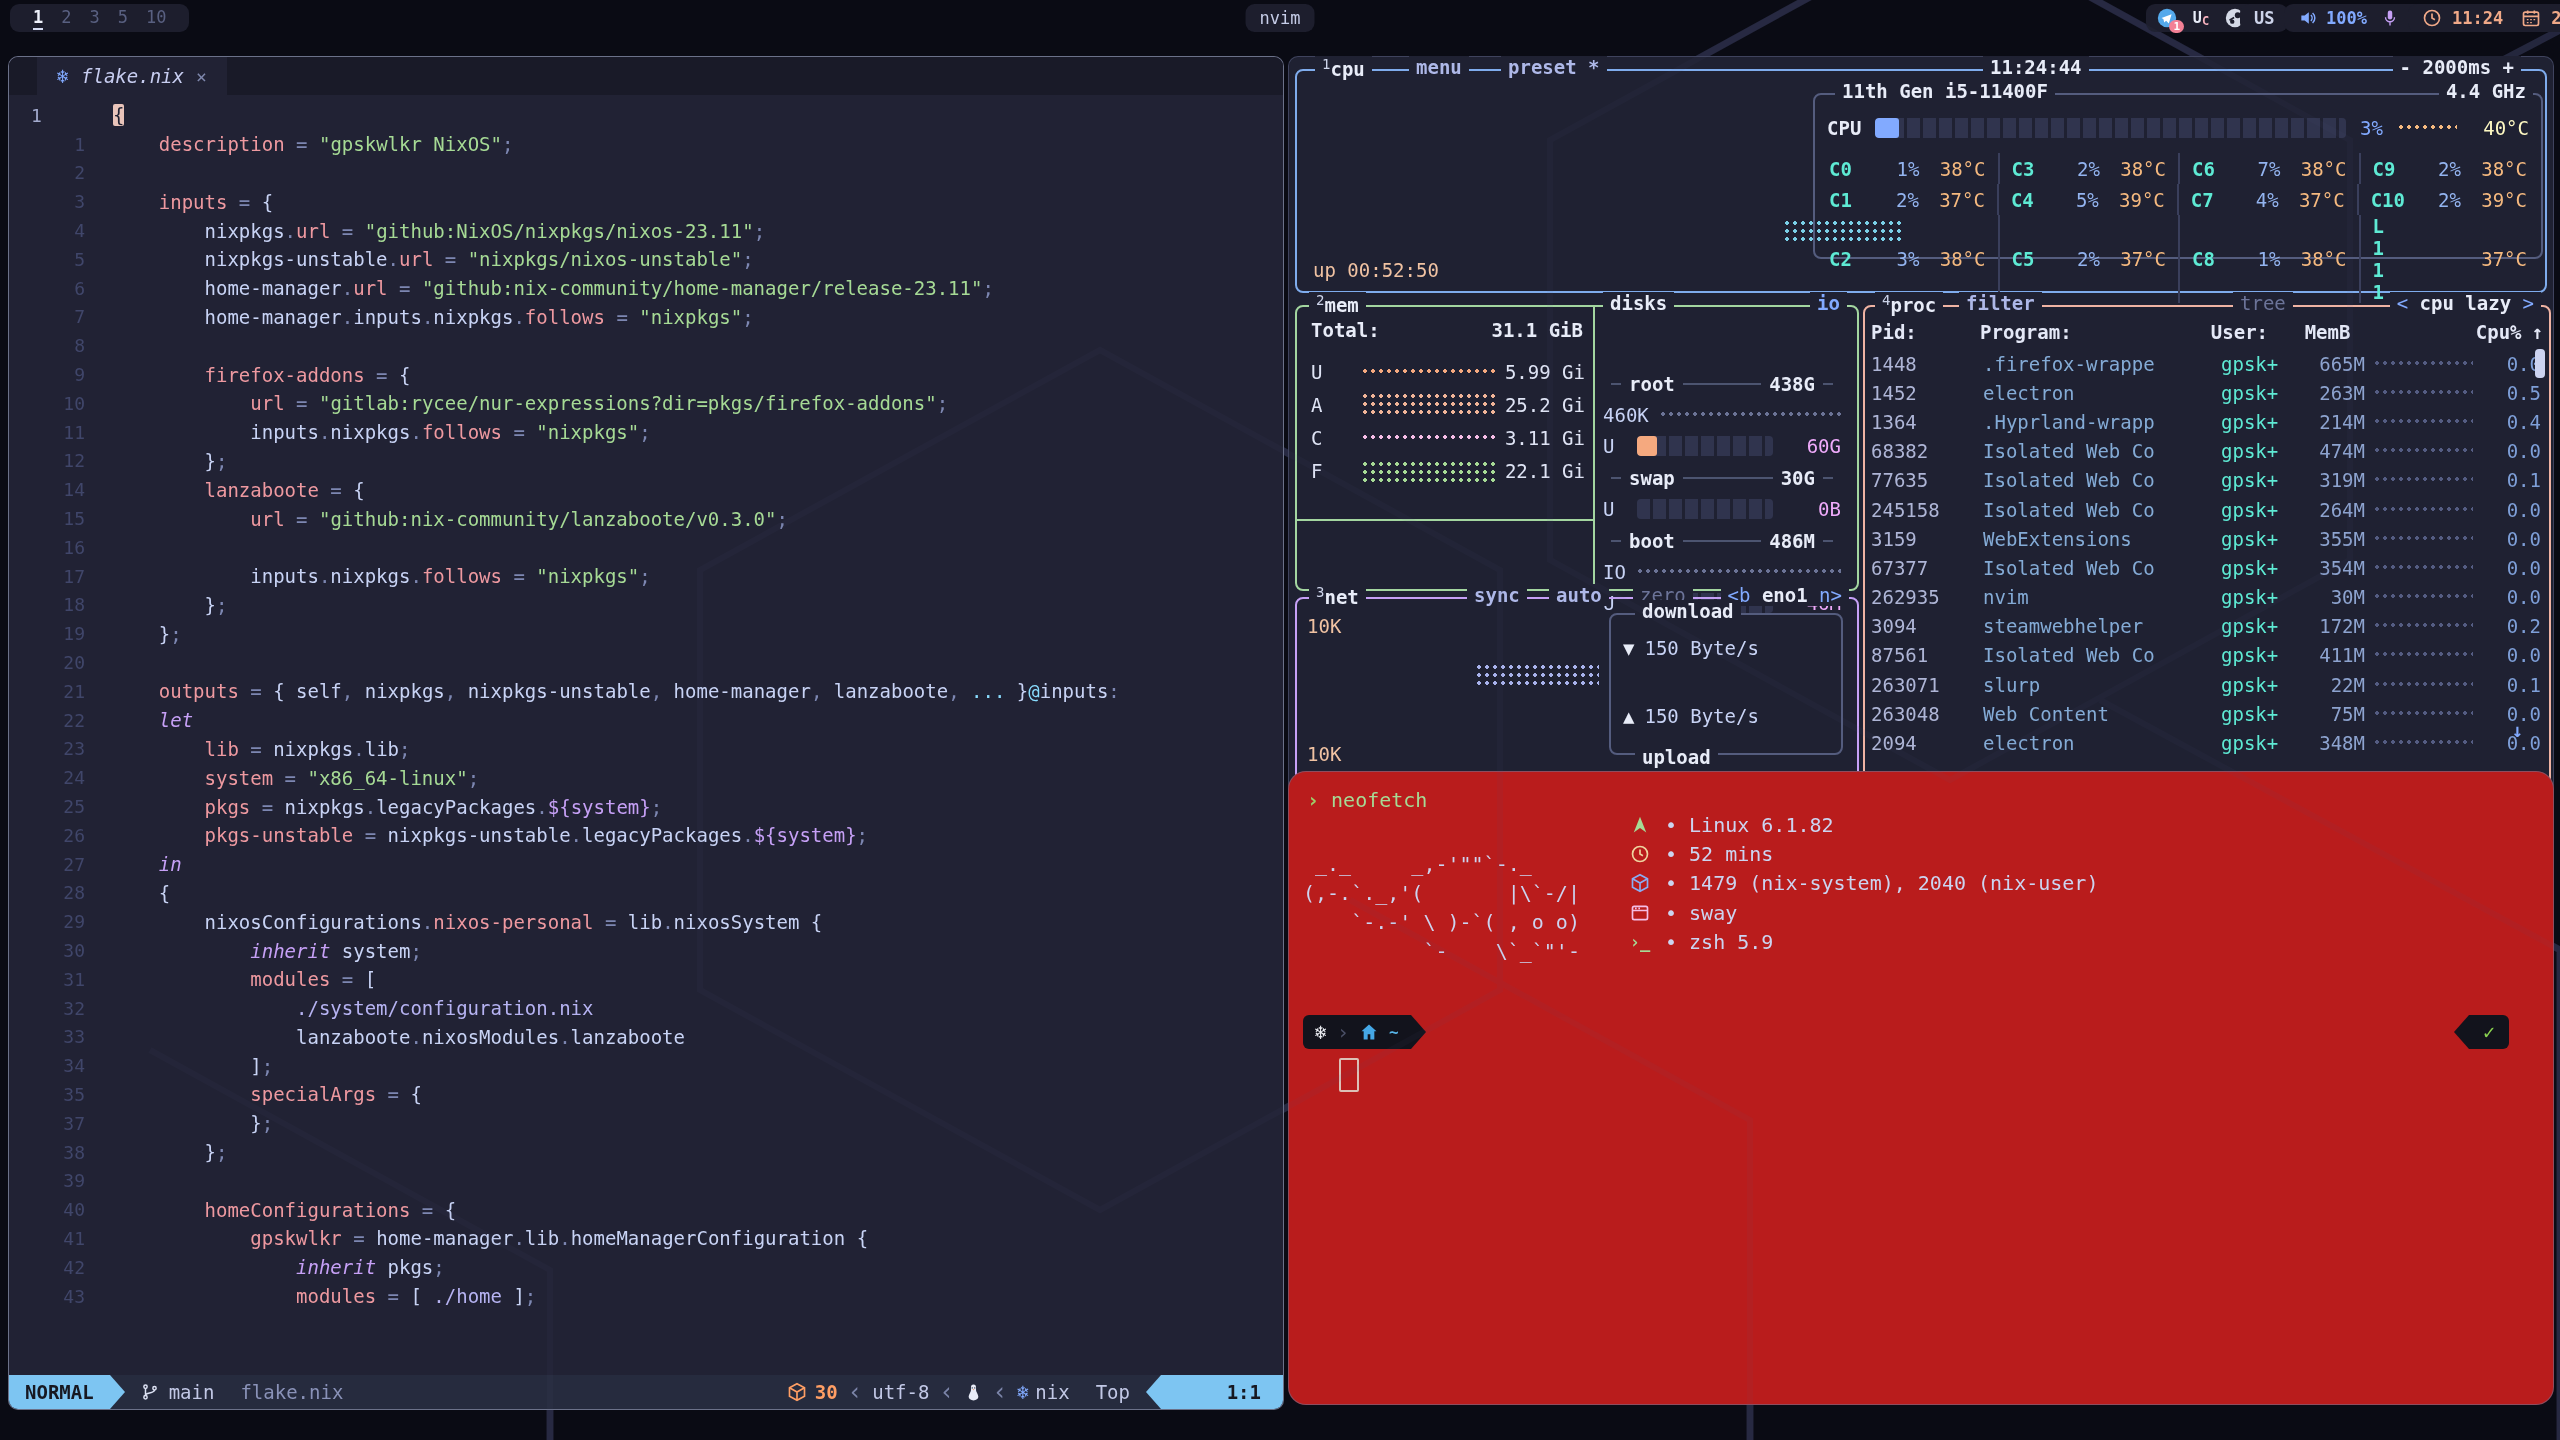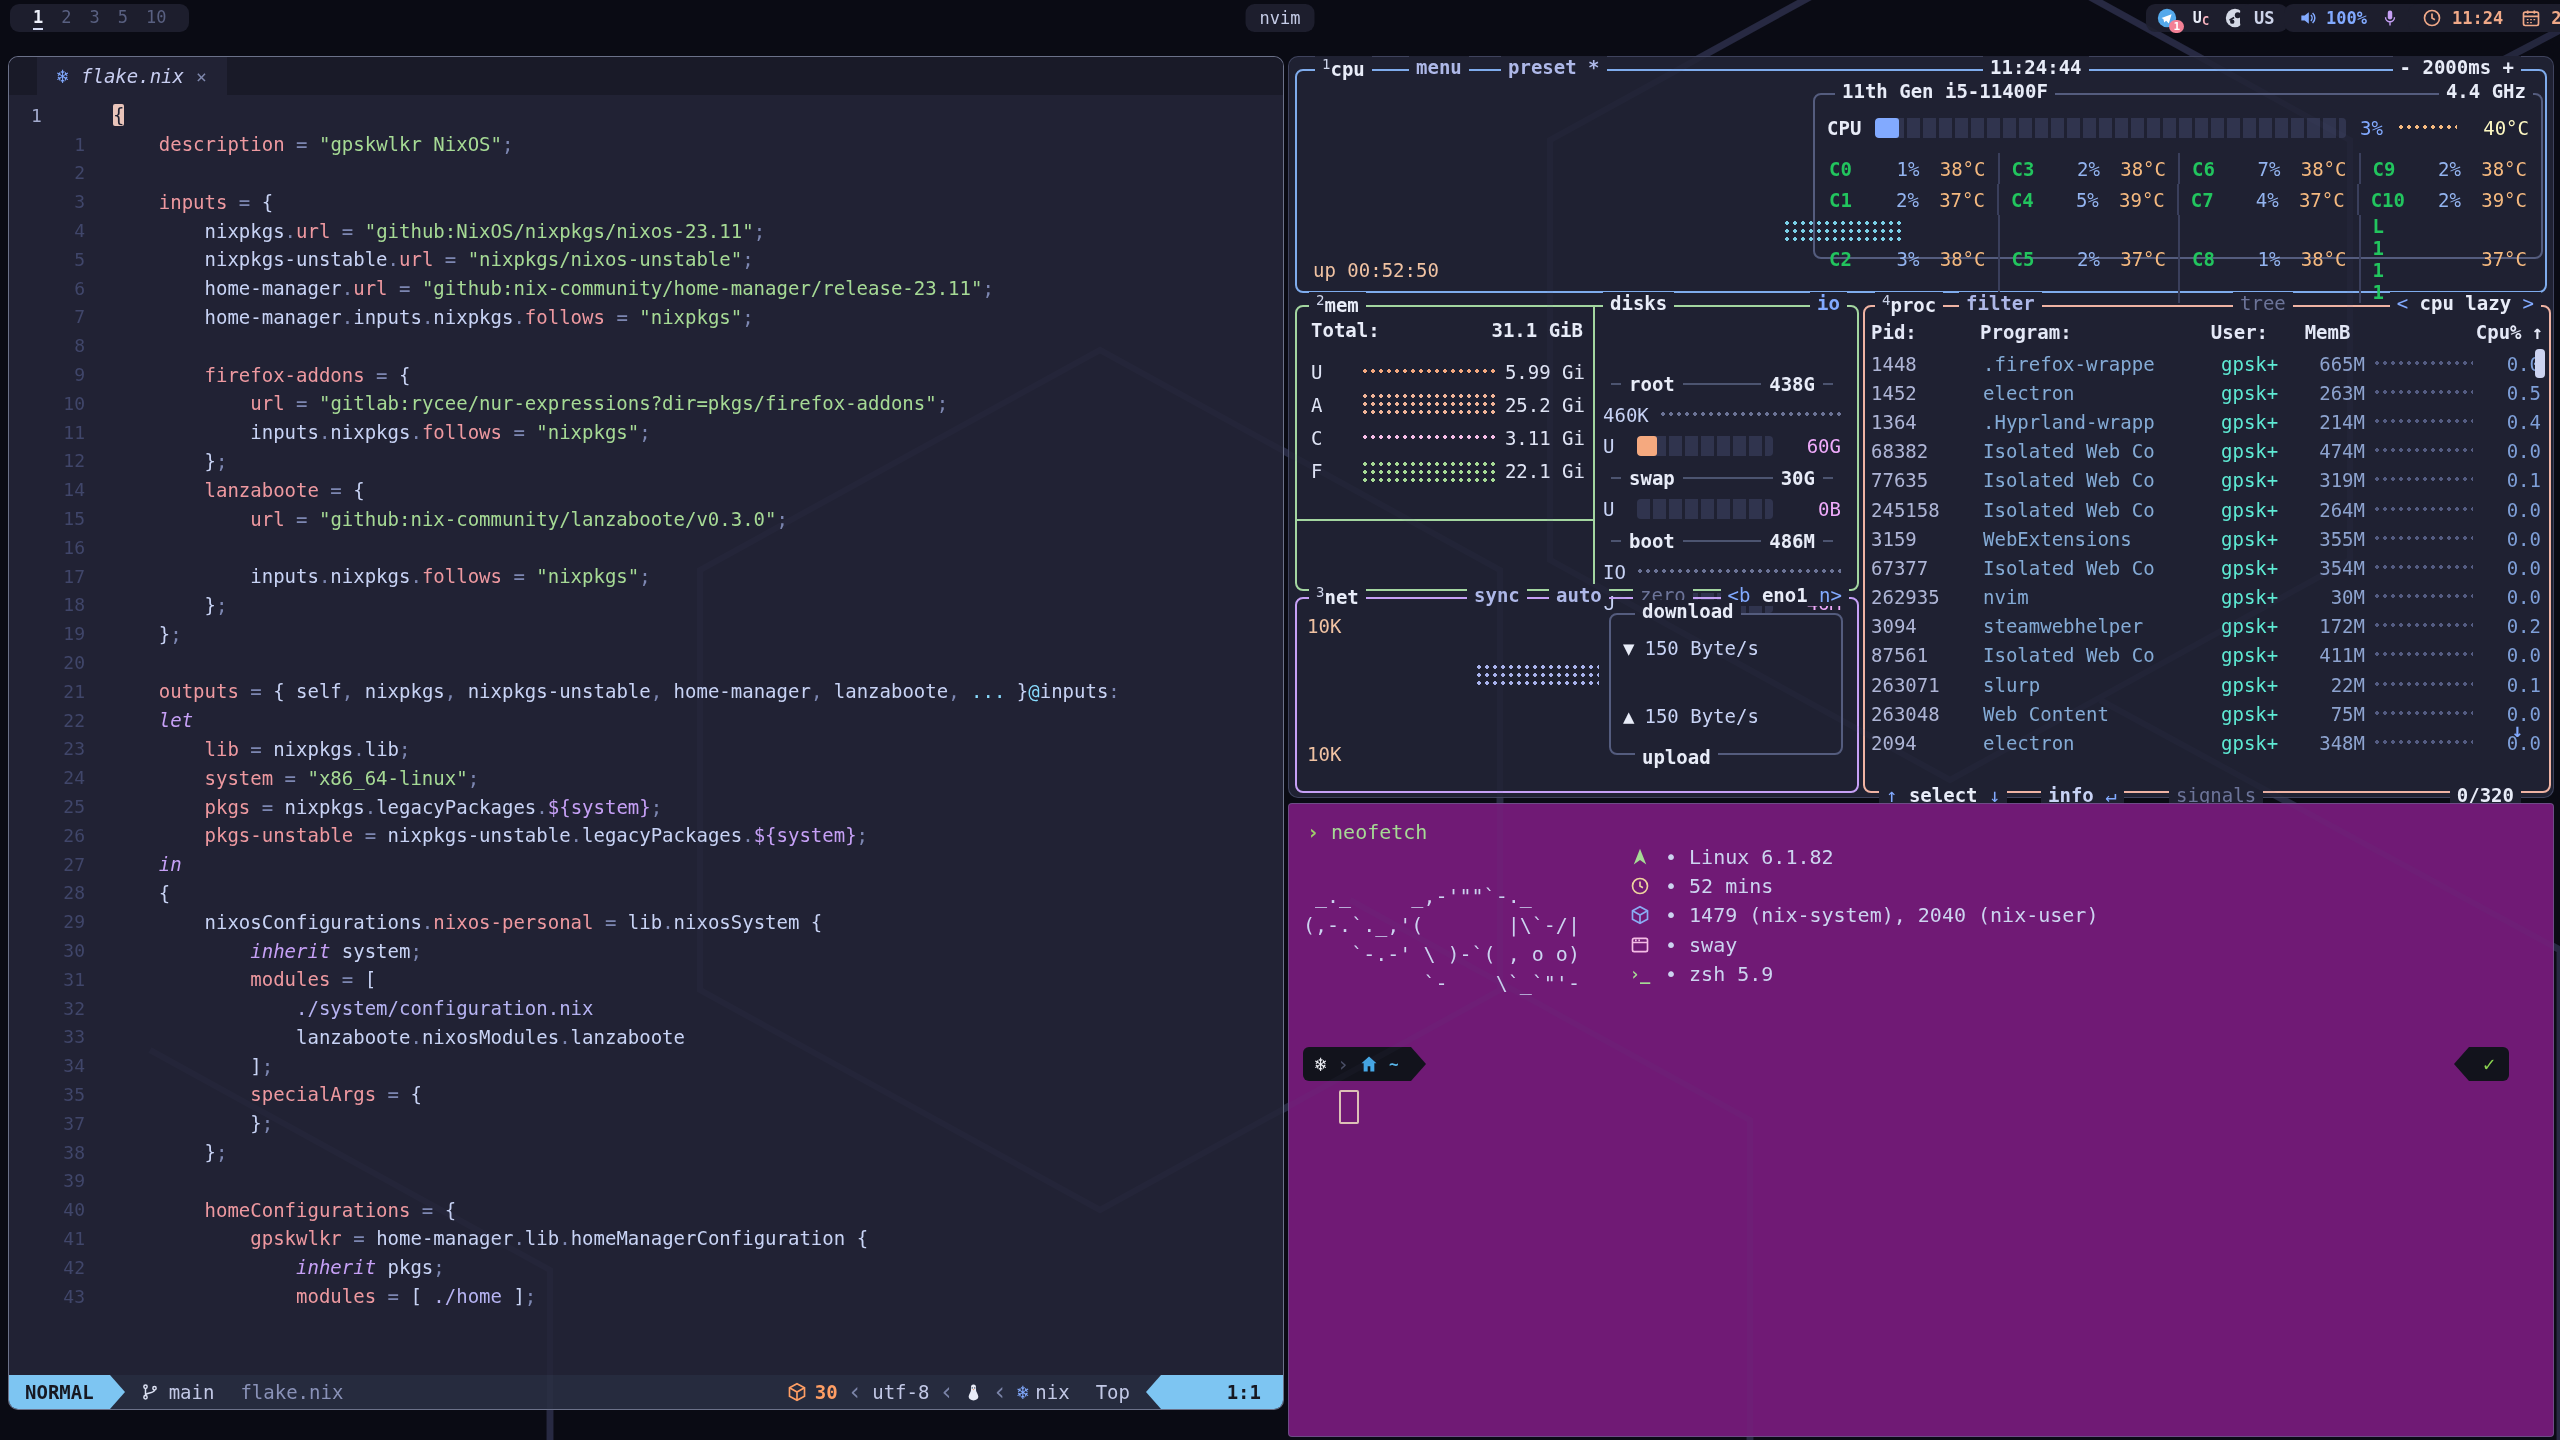--- a/index.html
+++ b/index.html
@@ -24,22 +24,22 @@
   .clk-txt,.date-txt{color:#f0a988;font-weight:bold;}
   .badge{position:absolute;right:-6px;bottom:-4px;background:#f38095;color:#fff;border-radius:8px;
          font-size:11px;line-height:13px;padding:0 4px;font-weight:bold;}
   .trayico{position:relative;width:22px;height:22px;display:flex;align-items:center;justify-content:center;}
   
   .win{position:absolute;border-radius:10px;}
   #win-nvim{left:8px;top:56px;width:1274px;height:1352px;background:#212234;
             border:1px solid rgba(170,178,208,.55);z-index:10;}
   #win-btop{left:1288px;top:56px;width:1264px;height:740px;background:#1f2132;
             border:1px solid rgba(90,96,130,.55);z-index:10;}
-  #win-term{left:1288px;top:803px;width:1264px;height:632px;background:#701a75;
-            border:1px solid rgba(110,116,150,.55);border-radius:4px;z-index:10;}
+  #win-term{left:1288px;top:771px;width:1264px;height:632px;background:#b91c1c;
+            border:1px solid rgba(110,116,150,.55);border-radius:18px;z-index:10;}
   
   #tabline{height:38px;background:#191a28;border-radius:9px 9px 0 0;display:flex;align-items:stretch;}
   .tab{margin-left:28px;padding:0 20px;display:flex;align-items:center;gap:12px;background:#212234;font-size:19px;}
   .tab-name{font-style:italic;color:#c7cdf0;}
   .tab-close{color:#7f88ad;font-size:18px;cursor:pointer;}
   .nixblue{color:#82aaff;font-size:20px;}
   #buffer{position:absolute;top:38px;left:0;right:0;bottom:34px;overflow:hidden;padding-top:6px;font-size:19px;}
   .cline{height:28.8px;display:flex;white-space:pre;align-items:center;}
   .gut{width:76px;text-align:right;color:#40466a;flex:none;font-size:18px;}
   .gut.abs{text-align:left;padding-left:22px;color:#a3abce;width:54px;}
@@ -79,21 +79,21 @@
   .track{background:repeating-linear-gradient(90deg,#30344e 0 13px,#1f2132 13px 16px);
          height:20px;border-radius:4px;position:relative;overflow:hidden;flex:1;}
   .fill{position:absolute;left:0;top:0;bottom:0;border-radius:3px;background:#f5a97f;}
   
   .cpu-inner{position:absolute;left:516px;top:22px;width:726px;height:162px;border:2px solid #545c7e;border-radius:8px;}
   .cpu-row{position:absolute;left:12px;right:12px;top:22px;display:flex;align-items:center;gap:14px;}
   .cores{position:absolute;left:2px;right:2px;top:58px;}
   .core-row{display:grid;grid-template-columns:repeat(4,1fr);height:31px;}
   .core-cell{display:flex;align-items:center;padding:0 12px;}
   .core-cell+.core-cell{border-left:2px solid #3a3f5c;}
-  .core-name{color:#22c55e;font-weight:bold;flex:1;}
+  .core-name{color:#5eead4;font-weight:bold;flex:1;}
   .core-pct{color:#93b4f0;width:56px;text-align:right;}
   .core-temp{color:#f5b97f;width:66px;text-align:right;}
   
   .mem-left{position:absolute;left:0;top:0;width:296px;bottom:0;}
   .mem-total{position:absolute;left:14px;right:10px;top:12px;display:flex;justify-content:space-between;}
   .mem-rows{position:absolute;left:0;right:8px;top:48px;}
   .mem-row{height:33px;display:flex;align-items:center;}
   .mem-row .lbl{width:30px;padding-left:14px;color:#dfe4f5;}
   .mem-row .mdots{width:134px;margin-left:20px;}
   .mem-row .val{flex:1;text-align:right;color:#dfe4f5;}

